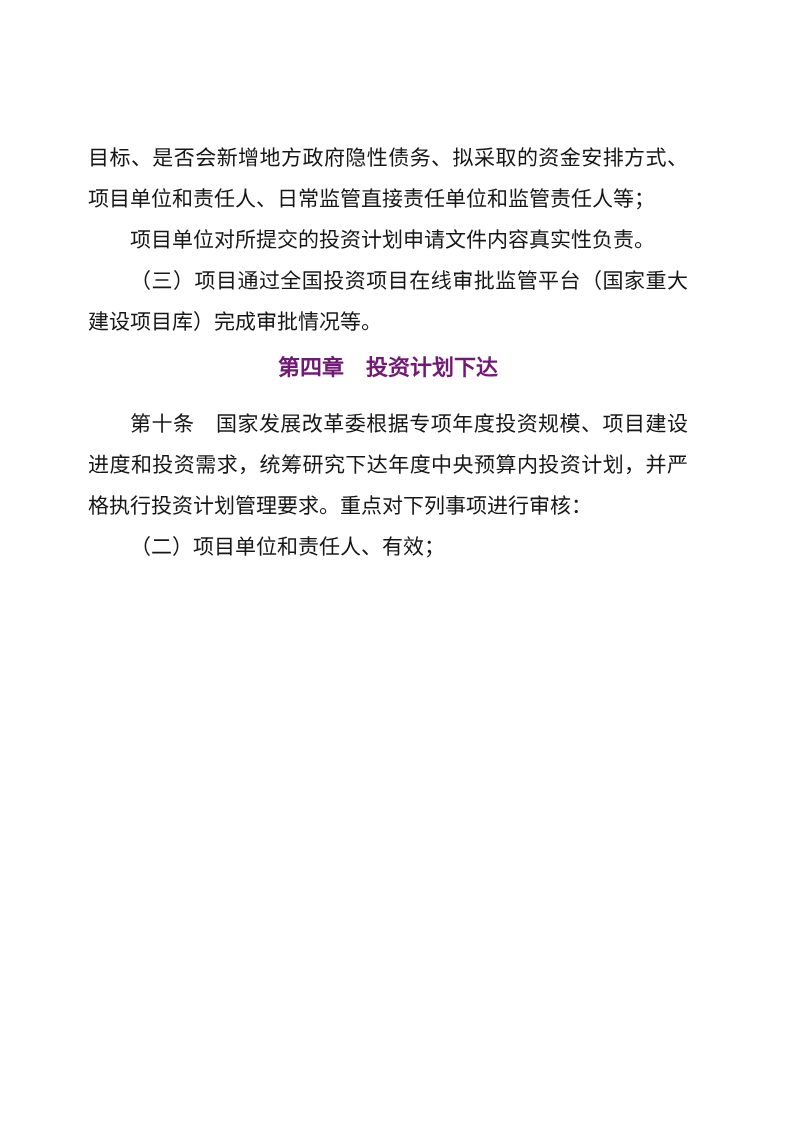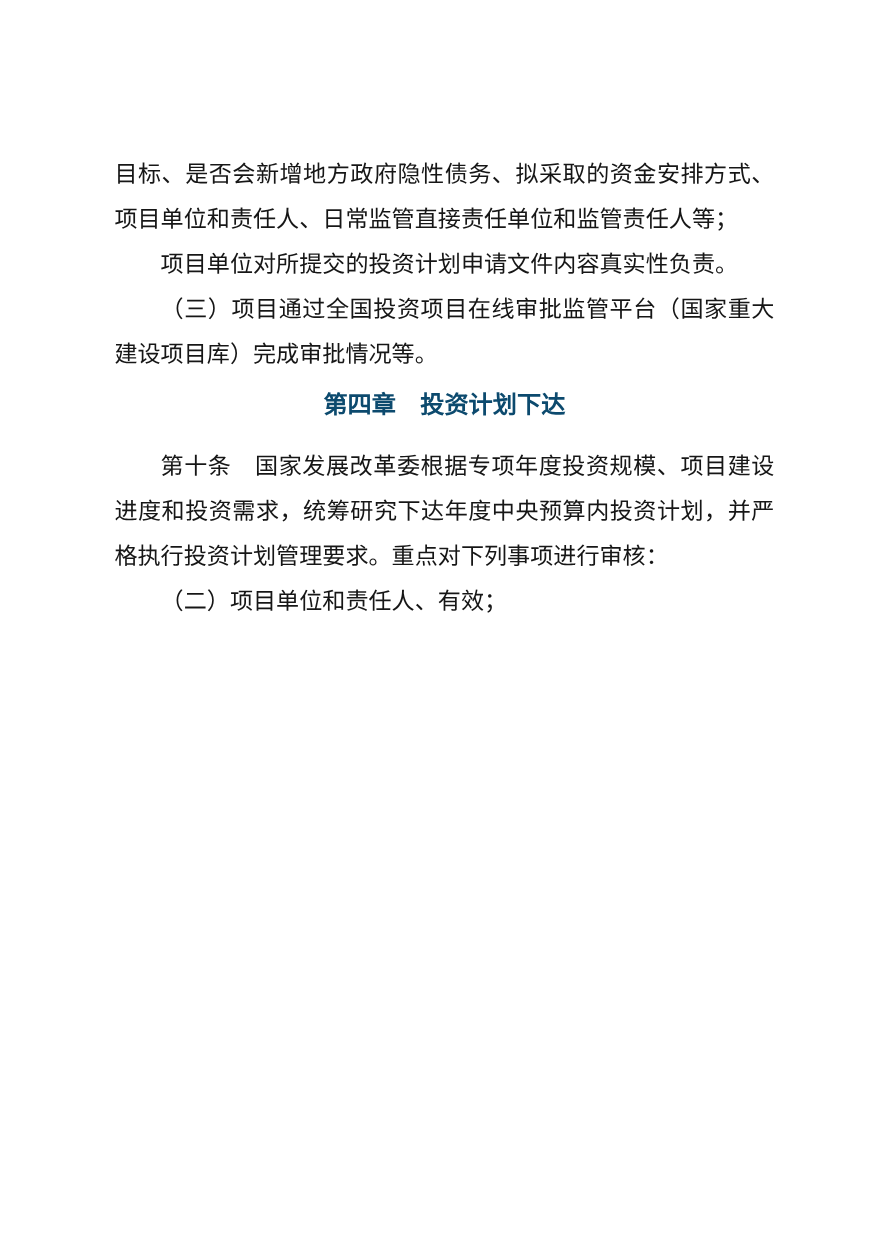--- a/index.html
+++ b/index.html
@@ -10,21 +10,21 @@
   .page {
     position: relative;
     width: 793px;
     height: 1122px;
     background: #ffffff;
     overflow: hidden;
     margin: 0 auto;
   }
   .text-block {
     position: absolute;
-    left: 104px;
+    left: 88px;
     top: 138px;
     width: 600px;
     font-family: "Liberation Serif", "DejaVu Serif", serif;
     font-size: 21px;
     line-height: 41px;
     color: #161616;
     text-align: justify;
     line-break: strict;
   }
   .text-block p {
@@ -37,21 +37,21 @@
   }
   .chapter-heading {
     margin: 4px 0 16px 0;
     padding: 0;
     text-align: center;
     text-indent: 0;
     font-family: "Liberation Sans", "DejaVu Sans", sans-serif;
     font-weight: bold;
     font-size: 22px;
     line-height: 41px;
-    color: #0c4a6e;
+    color: #701a75;
   }
 </style>
 </head>
 <body>
 
 <div class="page">
   <div class="text-block">
 
     <p class="continuation">目标、是否会新增地方政府隐性债务、拟采取的资金安排方式、项目单位和责任人、日常监管直接责任单位和监管责任人等；</p>
 

